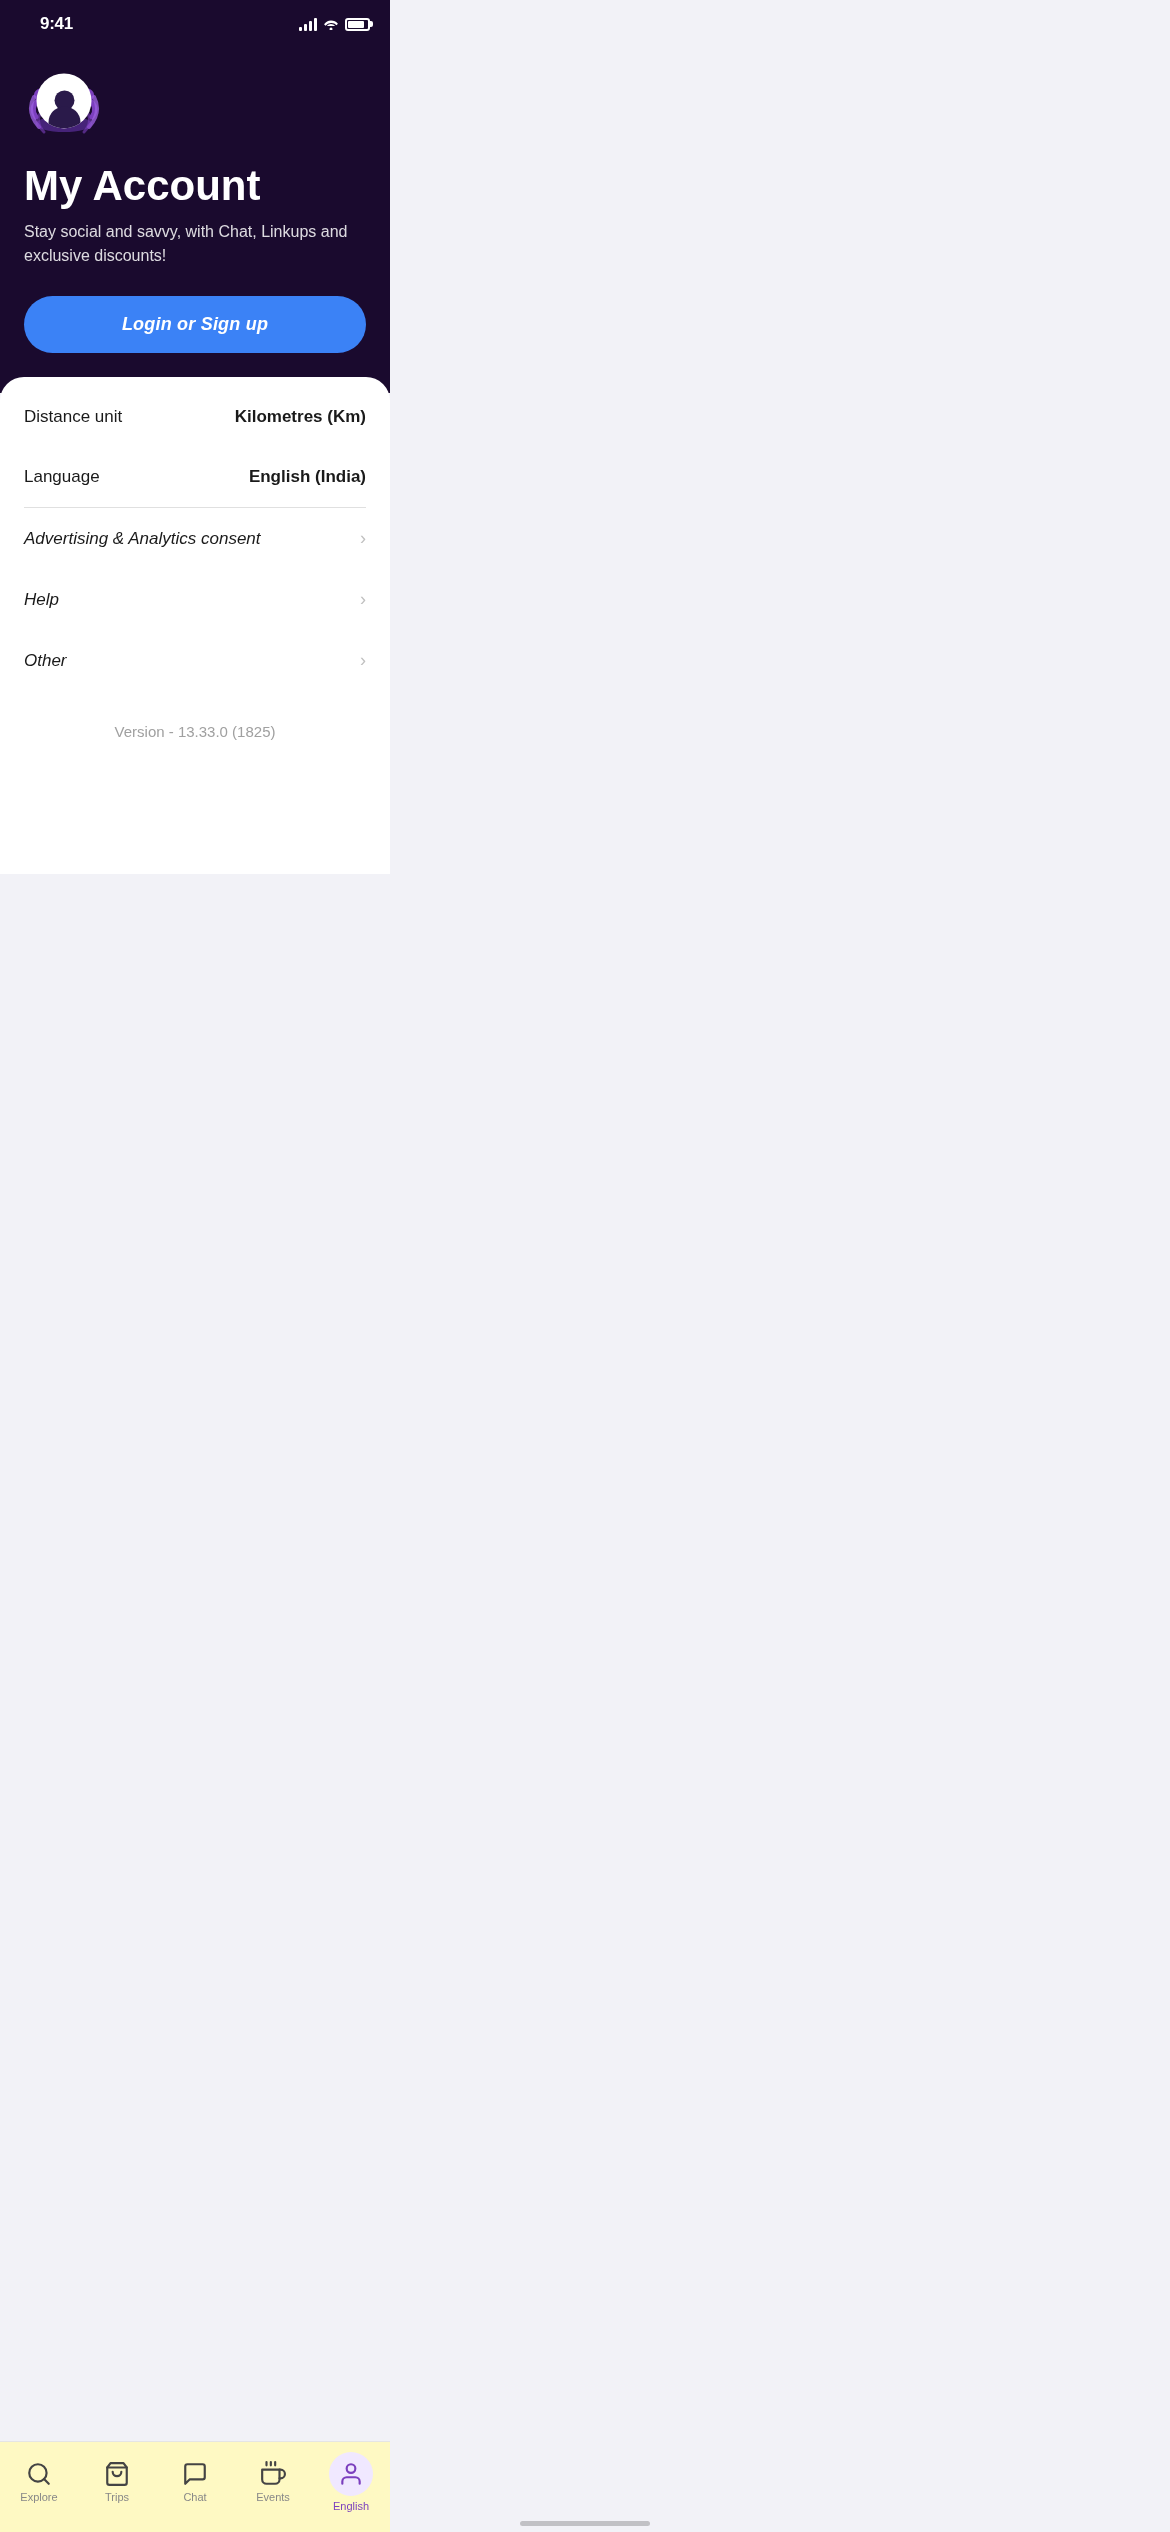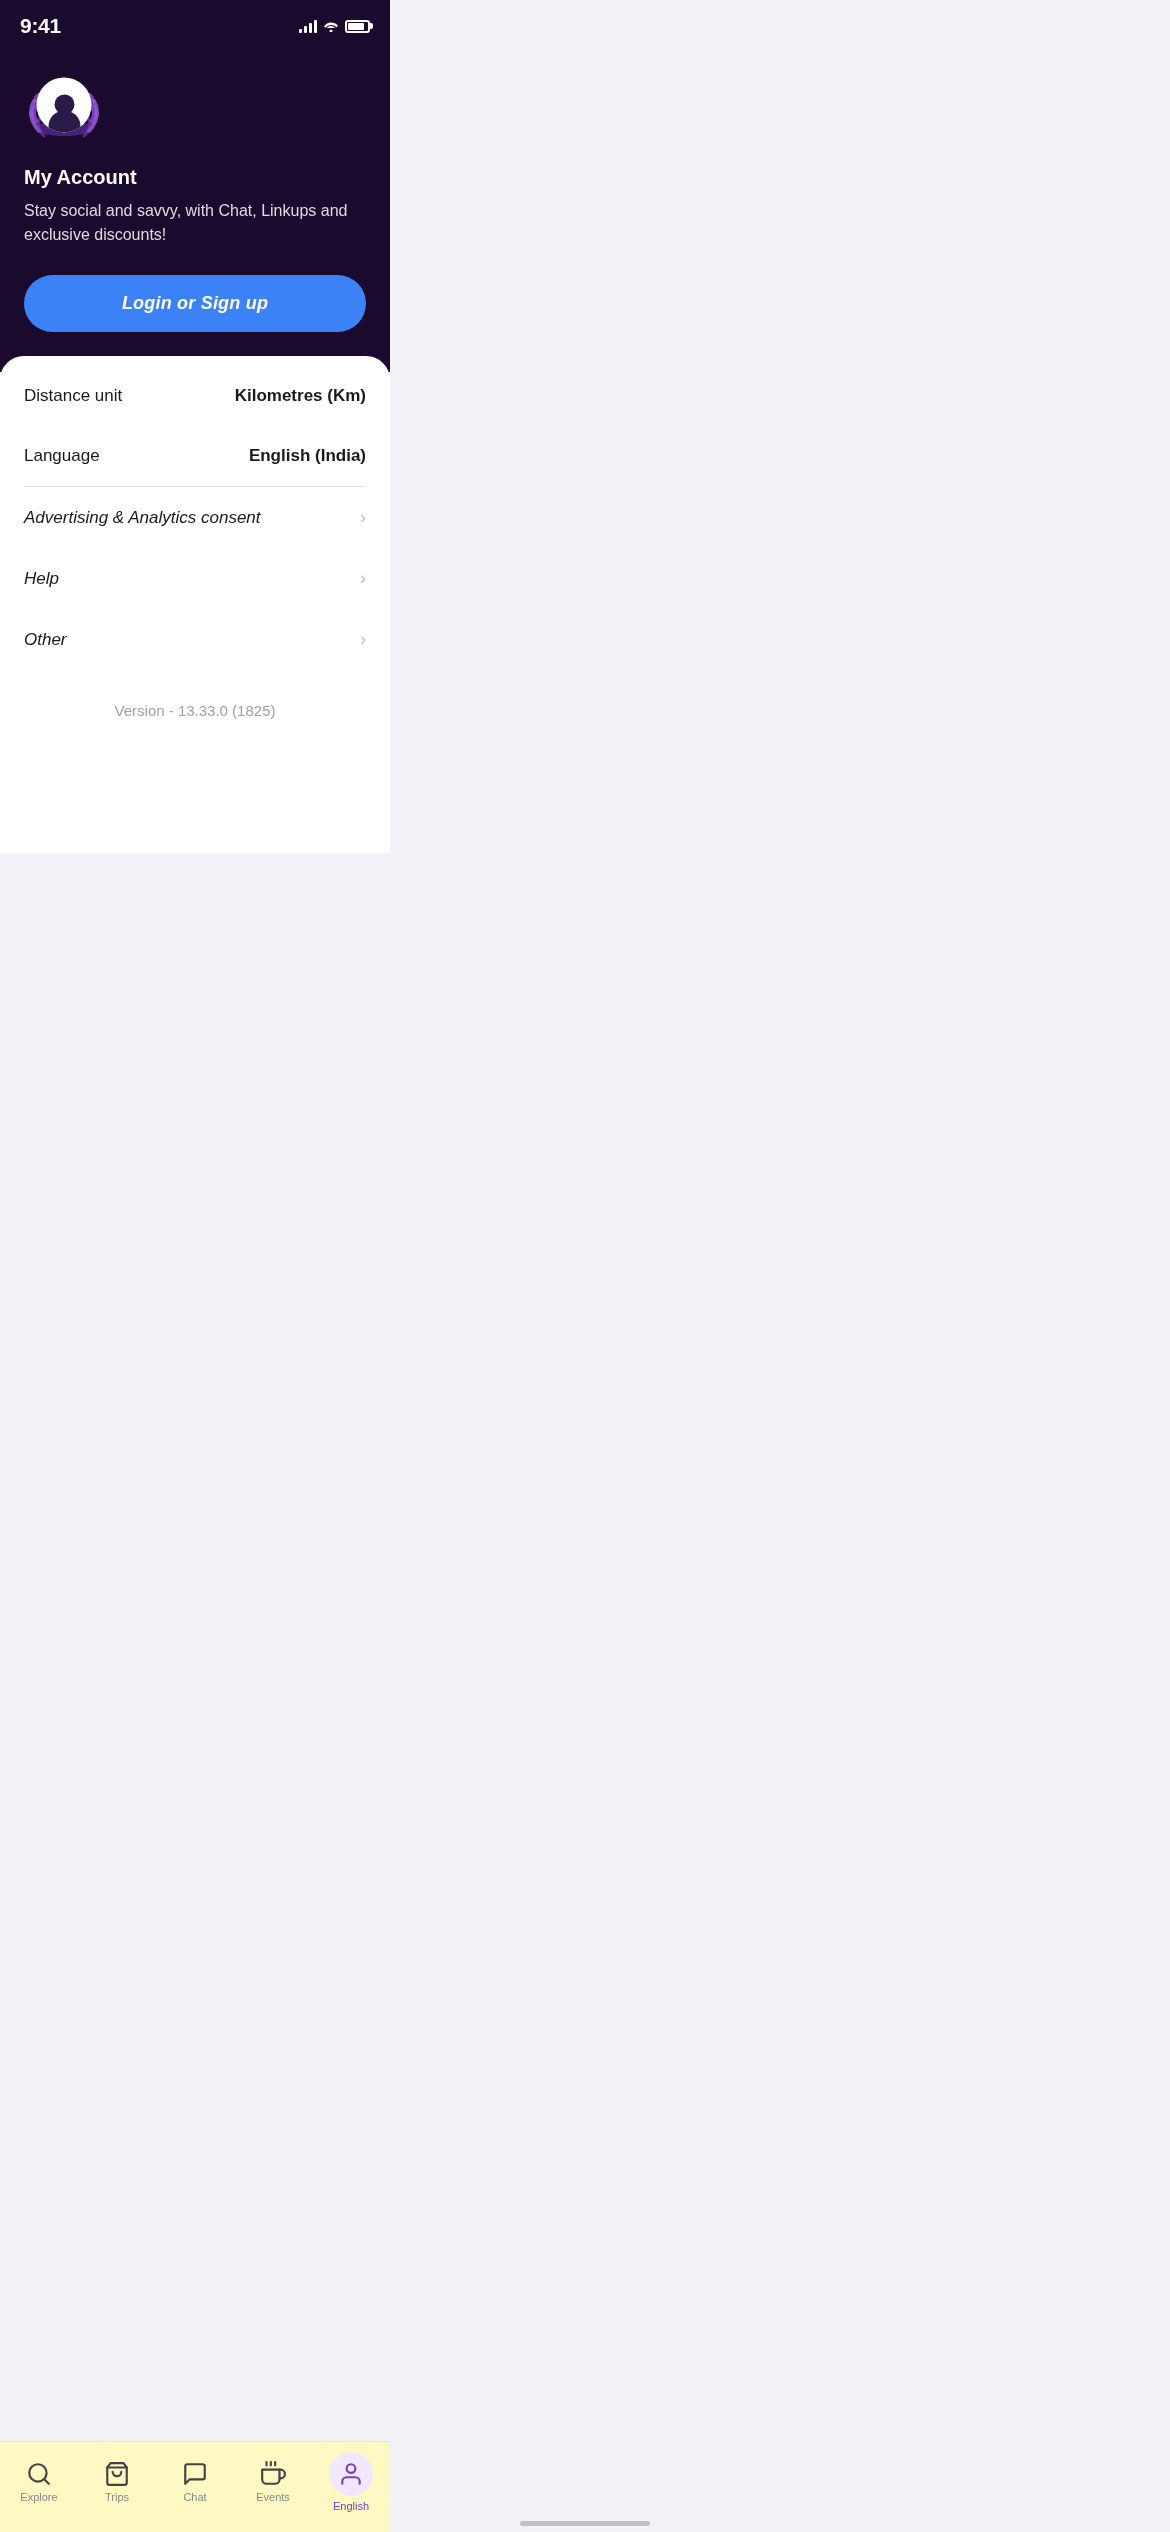--- a/index.html
+++ b/index.html
@@ -16,23 +16,24 @@
     
     .status-bar {
       background: #1a0a2e;
       display: flex;
       justify-content: space-between;
       align-items: center;
       padding: 14px 20px 8px;
       color: white;
     }
     .status-time {
-      font-size: 21px;
+      font-size: 17px;
       font-weight: 600;
       letter-spacing: -0.3px;
+      margin-left: 20px;
     }
     .status-icons {
       display: flex;
       align-items: center;
       gap: 6px;
     }
     .signal-bars {
       display: flex;
       align-items: flex-end;
       gap: 2px;
@@ -126,21 +127,21 @@
       background: #2a1a4a;
       border-radius: 16px 16px 0 0;
       position: absolute;
       bottom: 0;
       left: 50%;
       transform: translateX(-50%);
     }
 
     .page-title {
       color: white;
-      font-size: 20px;
+      font-size: 42px;
       font-weight: 700;
       margin-bottom: 10px;
     }
 
     .page-subtitle {
       color: rgba(255,255,255,0.85);
       font-size: 16px;
       line-height: 1.5;
       margin-bottom: 28px;
     }

